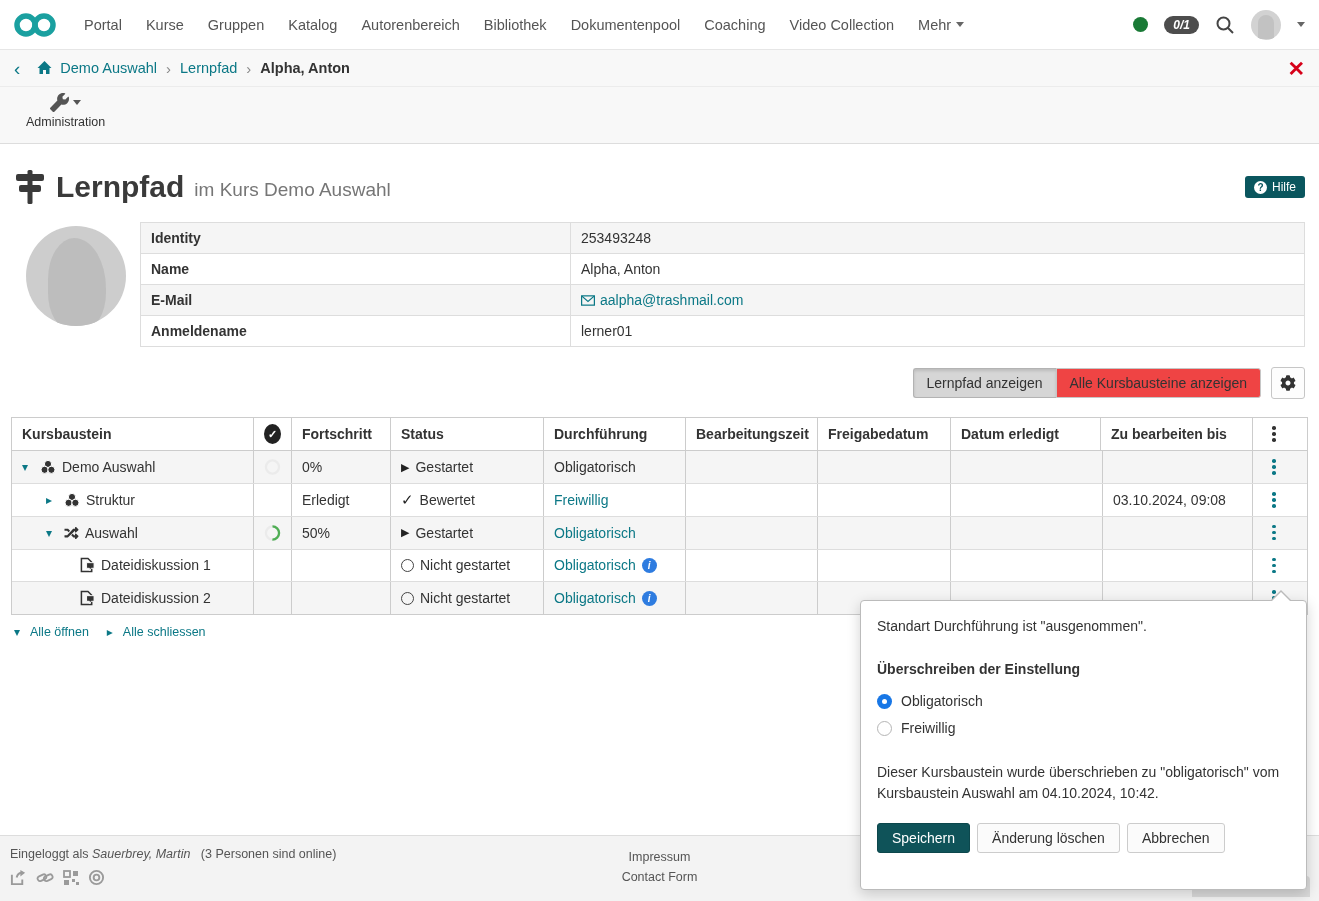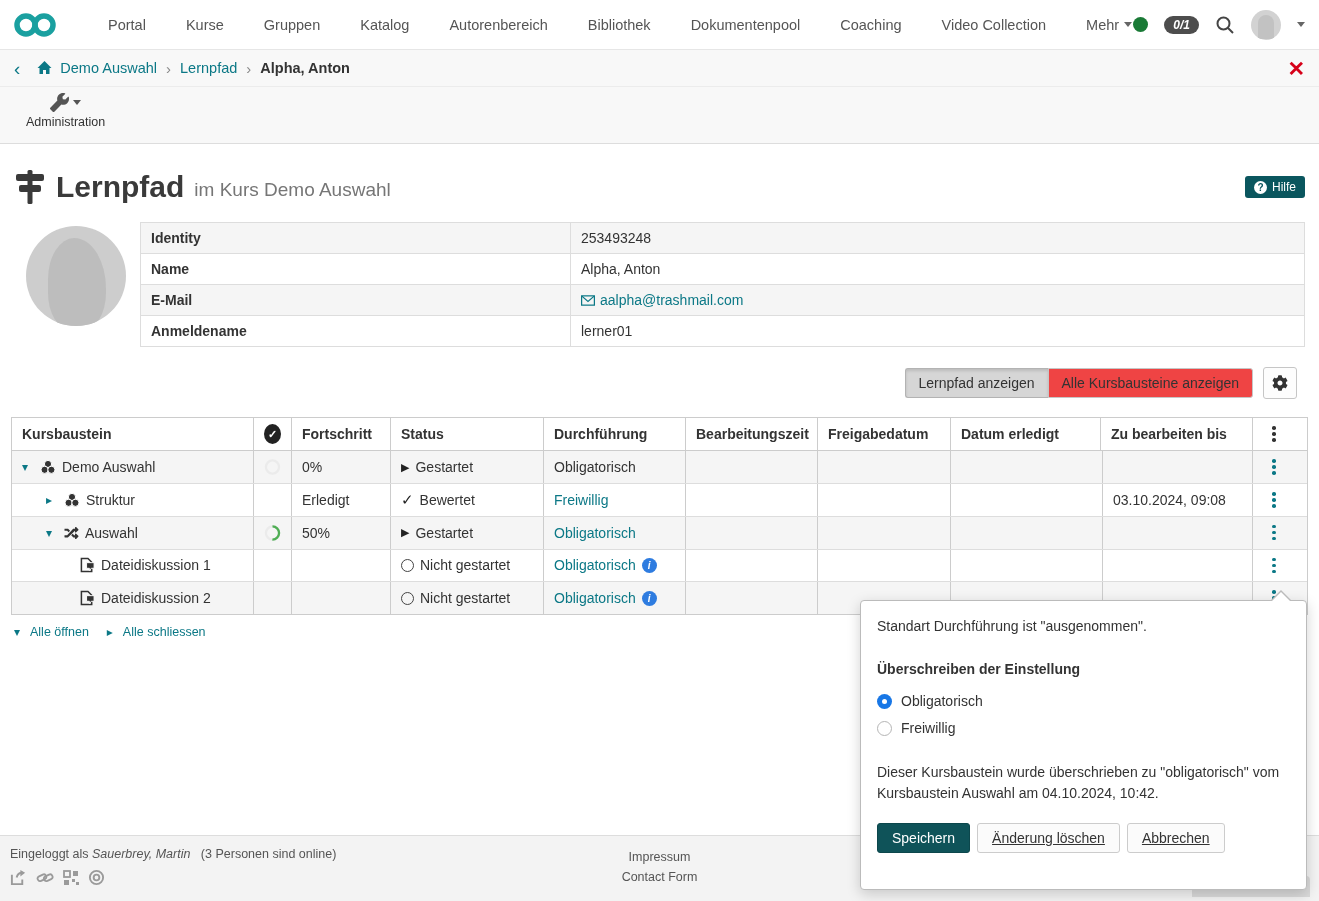--- a/index.html
+++ b/index.html
@@ -8,21 +8,21 @@
     font-family:"Liberation Sans", sans-serif;
     color:#333; background:#fff; position:relative;
     display:flex; flex-direction:column; overflow:hidden;
   }
   a { text-decoration:none; }
   .teal { color:#0b7886; }
 
   
   .navbar { height:50px; display:flex; align-items:center; border-bottom:1px solid #e6e6e6; padding:0 14px; flex:none; }
   .logo { width:42px; height:28px; margin-right:28px; flex:none; }
-  .nav-items { display:flex; align-items:center; gap:40px; font-size:14.5px; color:#555;margin-left:24px; }
+  .nav-items { display:flex; align-items:center; gap:24px; font-size:14.5px; color:#555; }
   .nav-item { cursor:pointer; }
   .nav-more { display:flex; align-items:center; gap:5px; }
   .caret-dn { display:inline-block; width:0; height:0; border-left:4px solid transparent; border-right:4px solid transparent; border-top:5px solid #666; }
   .nav-right { margin-left:auto; display:flex; align-items:center; gap:16px;font-style:italic; }
   .presence-dot { width:15px; height:15px; border-radius:50%; background:#1a7a36; }
   .chat-badge { background:#4d4d4d; color:#fff; font-size:12px; font-weight:bold; border-radius:9px; padding:2px 9px; }
   .avatar-sm { width:30px; height:30px; border-radius:50%; background:#d2d2d2; position:relative; overflow:hidden; }
   .avatar-sm::after { content:""; position:absolute; left:7px; top:5px; width:16px; height:24px; background:#c2c2c2; border-radius:8px 8px 0 0; }
   .icon-btn { background:none; border:none; cursor:pointer; display:flex; align-items:center; }
 
@@ -52,21 +52,21 @@
   .portrait { width:100px; height:100px; border-radius:50%; background:#cdcdcd; margin:4px 14px 0 12px; flex:none; position:relative; overflow:hidden; }
   .portrait::after { content:""; position:absolute; left:22px; top:12px; width:58px; height:92px; background:#bdbdbd; border-radius:45% 55% 40% 40%; }
   .profile-table { flex:1; border:1px solid #ddd; border-bottom:none; font-size:14px; align-self:flex-start; }
   .p-row { display:flex; height:31px; align-items:center; border-bottom:1px solid #ddd; }
   .p-row:nth-child(odd) { background:#f5f5f5; }
   .p-label { width:430px; font-weight:bold; padding:0 10px; border-right:1px solid #ddd; align-self:stretch; display:flex; align-items:center; }
   .p-value { padding:0 10px; }
   .mail-link { color:#0b7886; display:flex; align-items:center; gap:5px; }
 
   
-  .switch-row { display:flex; justify-content:flex-end; align-items:center; padding:20px 22px 10px 14px; gap:10px; }
+  .switch-row { display:flex; justify-content:flex-end; align-items:center; padding:20px 14px 10px 14px; gap:10px; }
   .seg { display:flex; }
   .seg button { font-family:inherit; font-size:14px; color:#333; border:1px solid #c6c6c6; background:#ef4444; padding:6px 13px; cursor:pointer; }
   .seg button:first-child { border-radius:3px 0 0 3px; border-right:none; }
   .seg button:last-child { border-radius:0 3px 3px 0; }
   .seg button.active { background:#d6d6d6; box-shadow:inset 0 2px 3px rgba(0,0,0,.12); border-color:#b3b3b3; }
   .gear-btn { width:34px; height:32px; border:1px solid #c6c6c6; background:#fdfdfd; border-radius:3px; display:flex; align-items:center; justify-content:center; cursor:pointer; }
 
   
   .lp-table { margin:8px 11px 0 11px; border:1px solid #ccc; font-size:14px; }
   .tr { display:flex; border-bottom:1px solid #ddd; min-height:32px; align-items:stretch; }
@@ -106,21 +106,21 @@
   .pp-radios { margin-top:16px; display:flex; flex-direction:column; gap:11px; }
   .pp-radio { display:flex; align-items:center; gap:9px; cursor:pointer; }
   .rb { width:15px; height:15px; border-radius:50%; flex:none; position:relative; }
   .rb.on { background:#1877e6; }
   .rb.on::after { content:""; position:absolute; left:5px; top:5px; width:5px; height:5px; border-radius:50%; background:#fff; }
   .rb.off { background:#fff; border:1px solid #b5b5b5; }
   .pp-note { margin-top:26px; line-height:1.5; }
   .pp-actions { margin-top:19px; display:flex; gap:7px; }
   .pp-actions button { font-family:inherit; font-size:14px; border-radius:3px; padding:6px 14px; cursor:pointer; }
   .btn-primary { background:#0f5359; color:#fff; border:1px solid #0c474c; }
-  .btn-light { background:#fbfbfb; color:#333; border:1px solid #ccc;text-decoration:underline; }
+  .btn-light { background:#fbfbfb; color:#333; border:1px solid #ccc; }
 
   .hidden-el { position:absolute; left:1192px; top:876px; width:118px; height:21px; background:#dadada; border-radius:4px 4px 0 0; z-index:5; }
 
   svg .st { fill:none; stroke:currentColor; }
 </style>
 </head>
 <body>
 
 <header class="navbar">
   <svg class="logo" viewBox="0 0 42 28">

